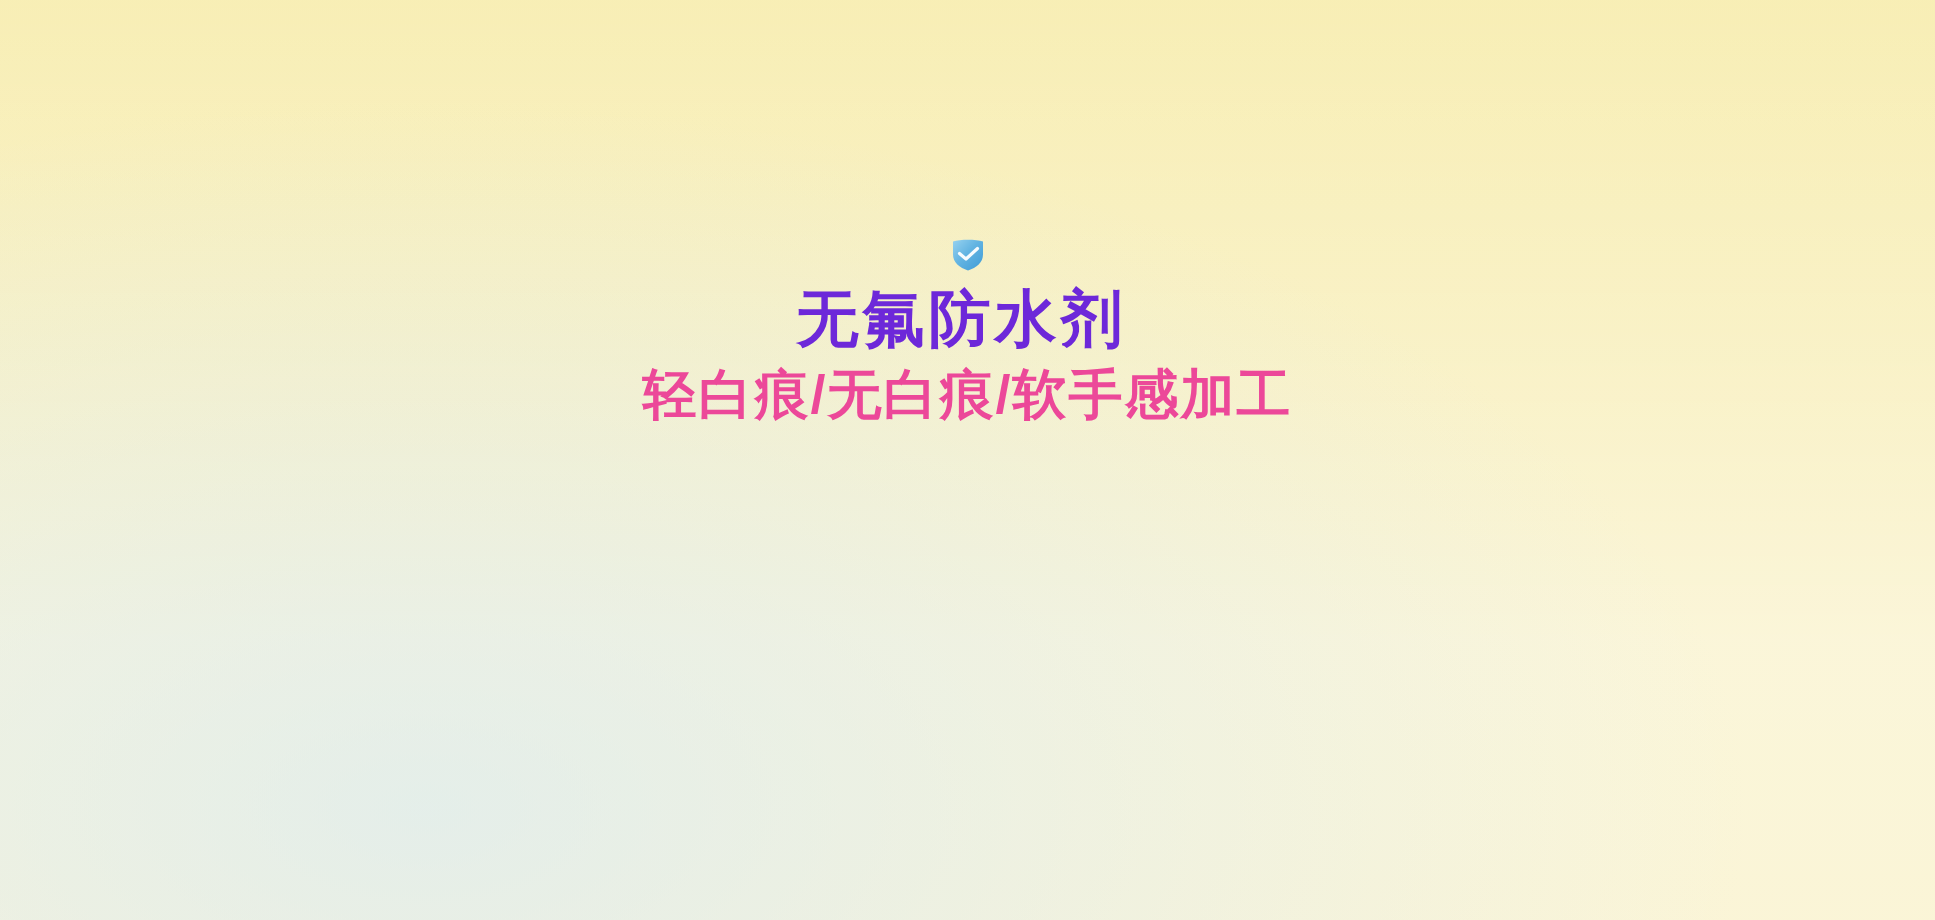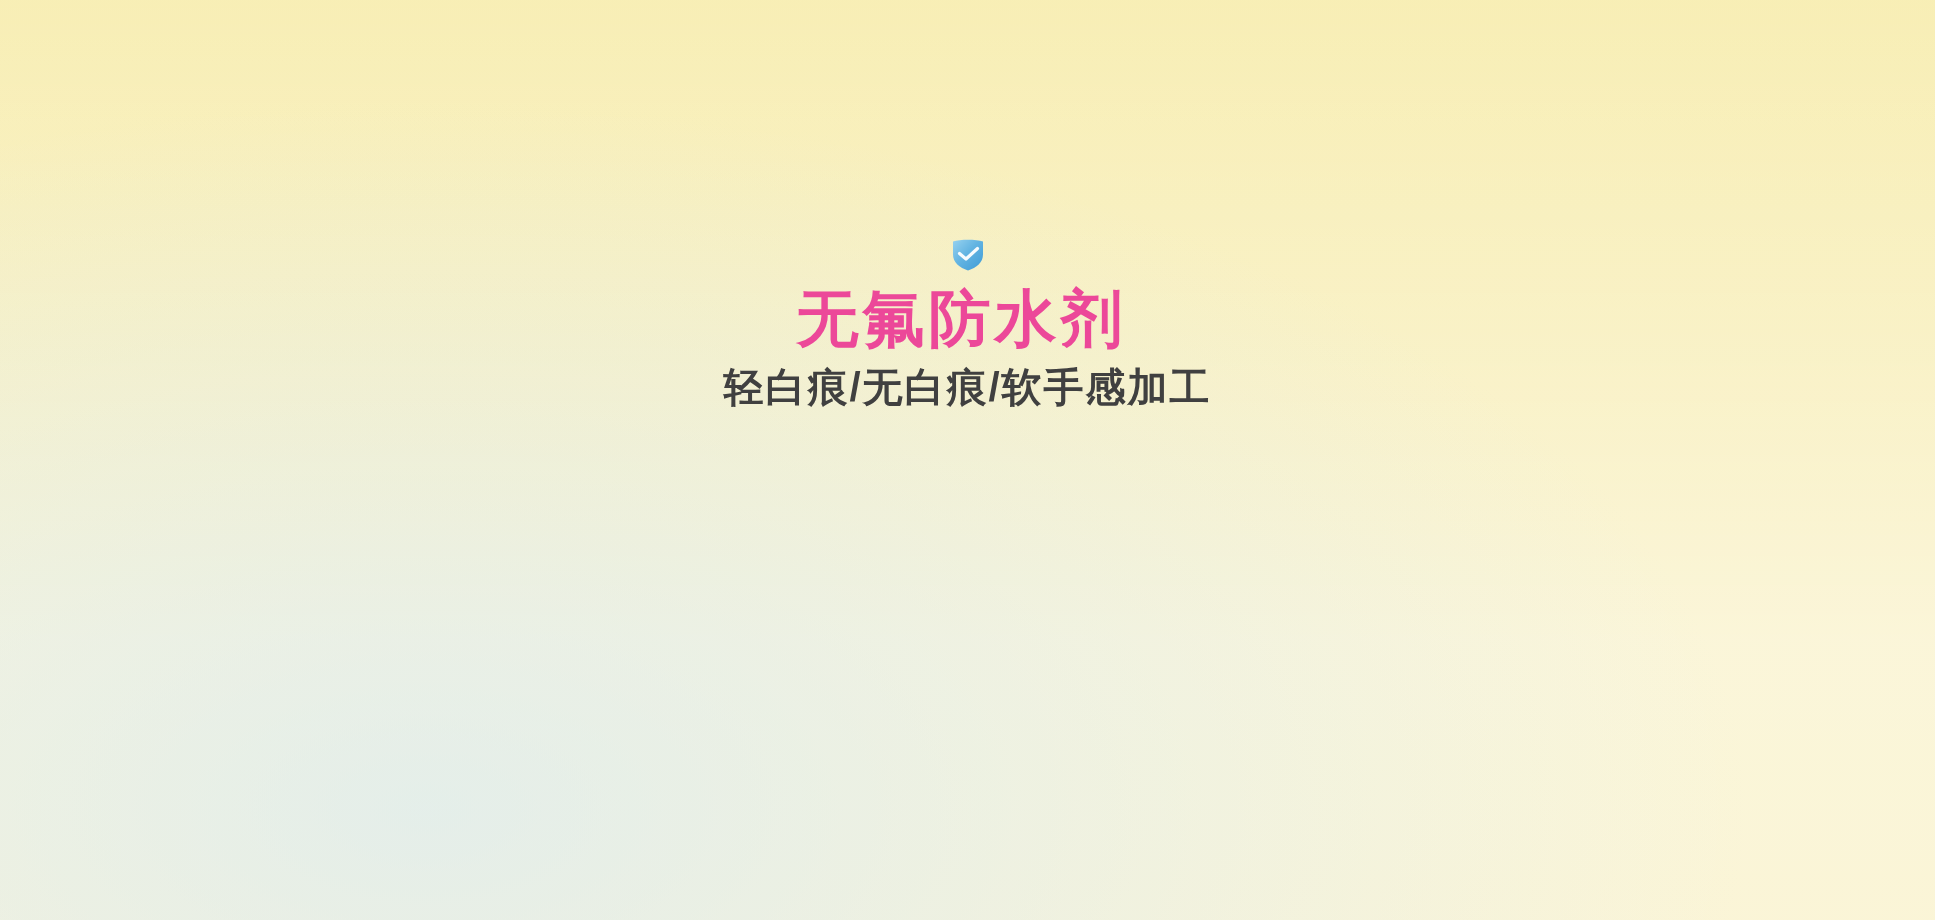--- a/index.html
+++ b/index.html
@@ -167,31 +167,31 @@
     width:44px; height:44px;
     margin:0 auto 10px auto;
     display:block;
   }
 
   #main-title {
     font-size:62px;
     font-weight:bold;
     line-height:1.05;
     letter-spacing:4px;
-    color:#ec4899;
+    color:#6d28d9;
     margin:0 12px 14px 0;
     white-space:nowrap;
   }
 
   #sub-title {
-    font-size:40px;
+    font-size:54px;
     font-weight:bold;
     line-height:1.1;
     letter-spacing:2px;
-    color:#404040;
+    color:#ec4899;
     margin:0;
     white-space:nowrap;
   }
 </style>
 </head>
 <body>
 
 <div id="banner">
 
   <div class="layer tl-deep"></div>

